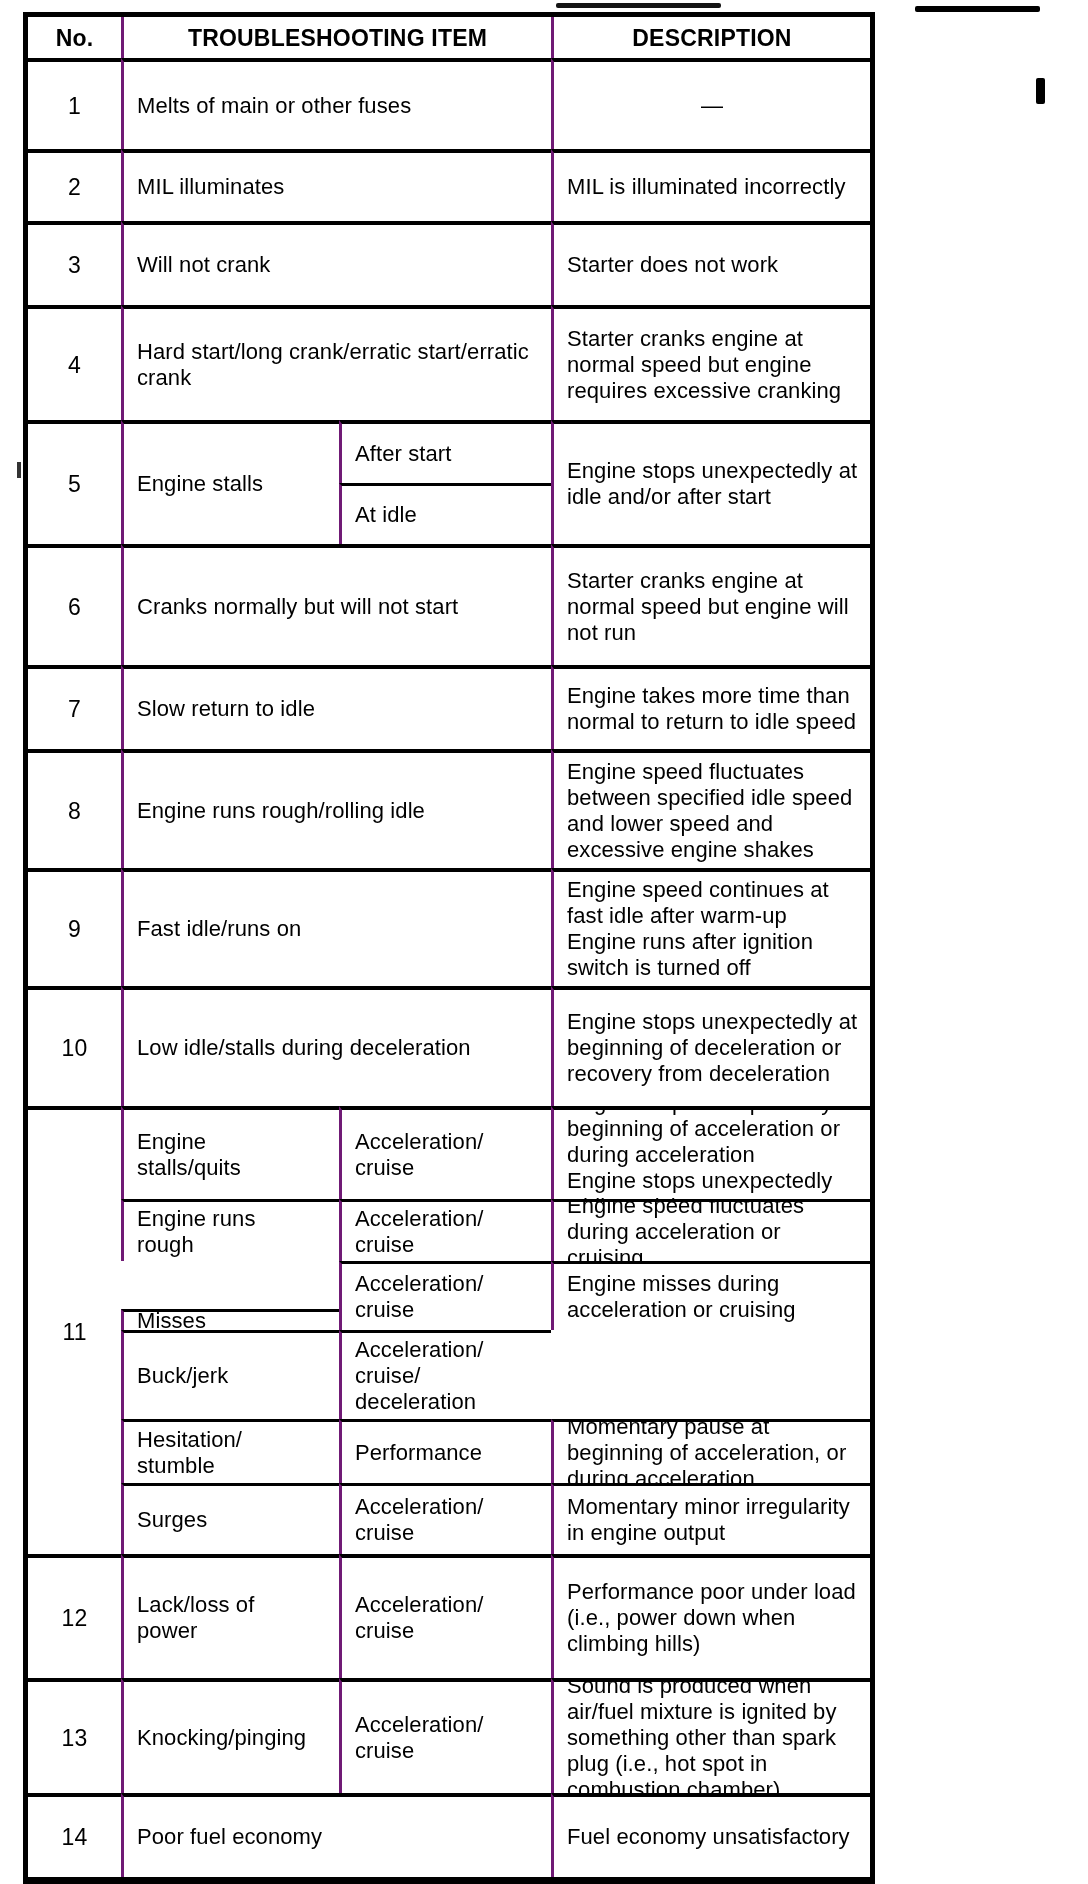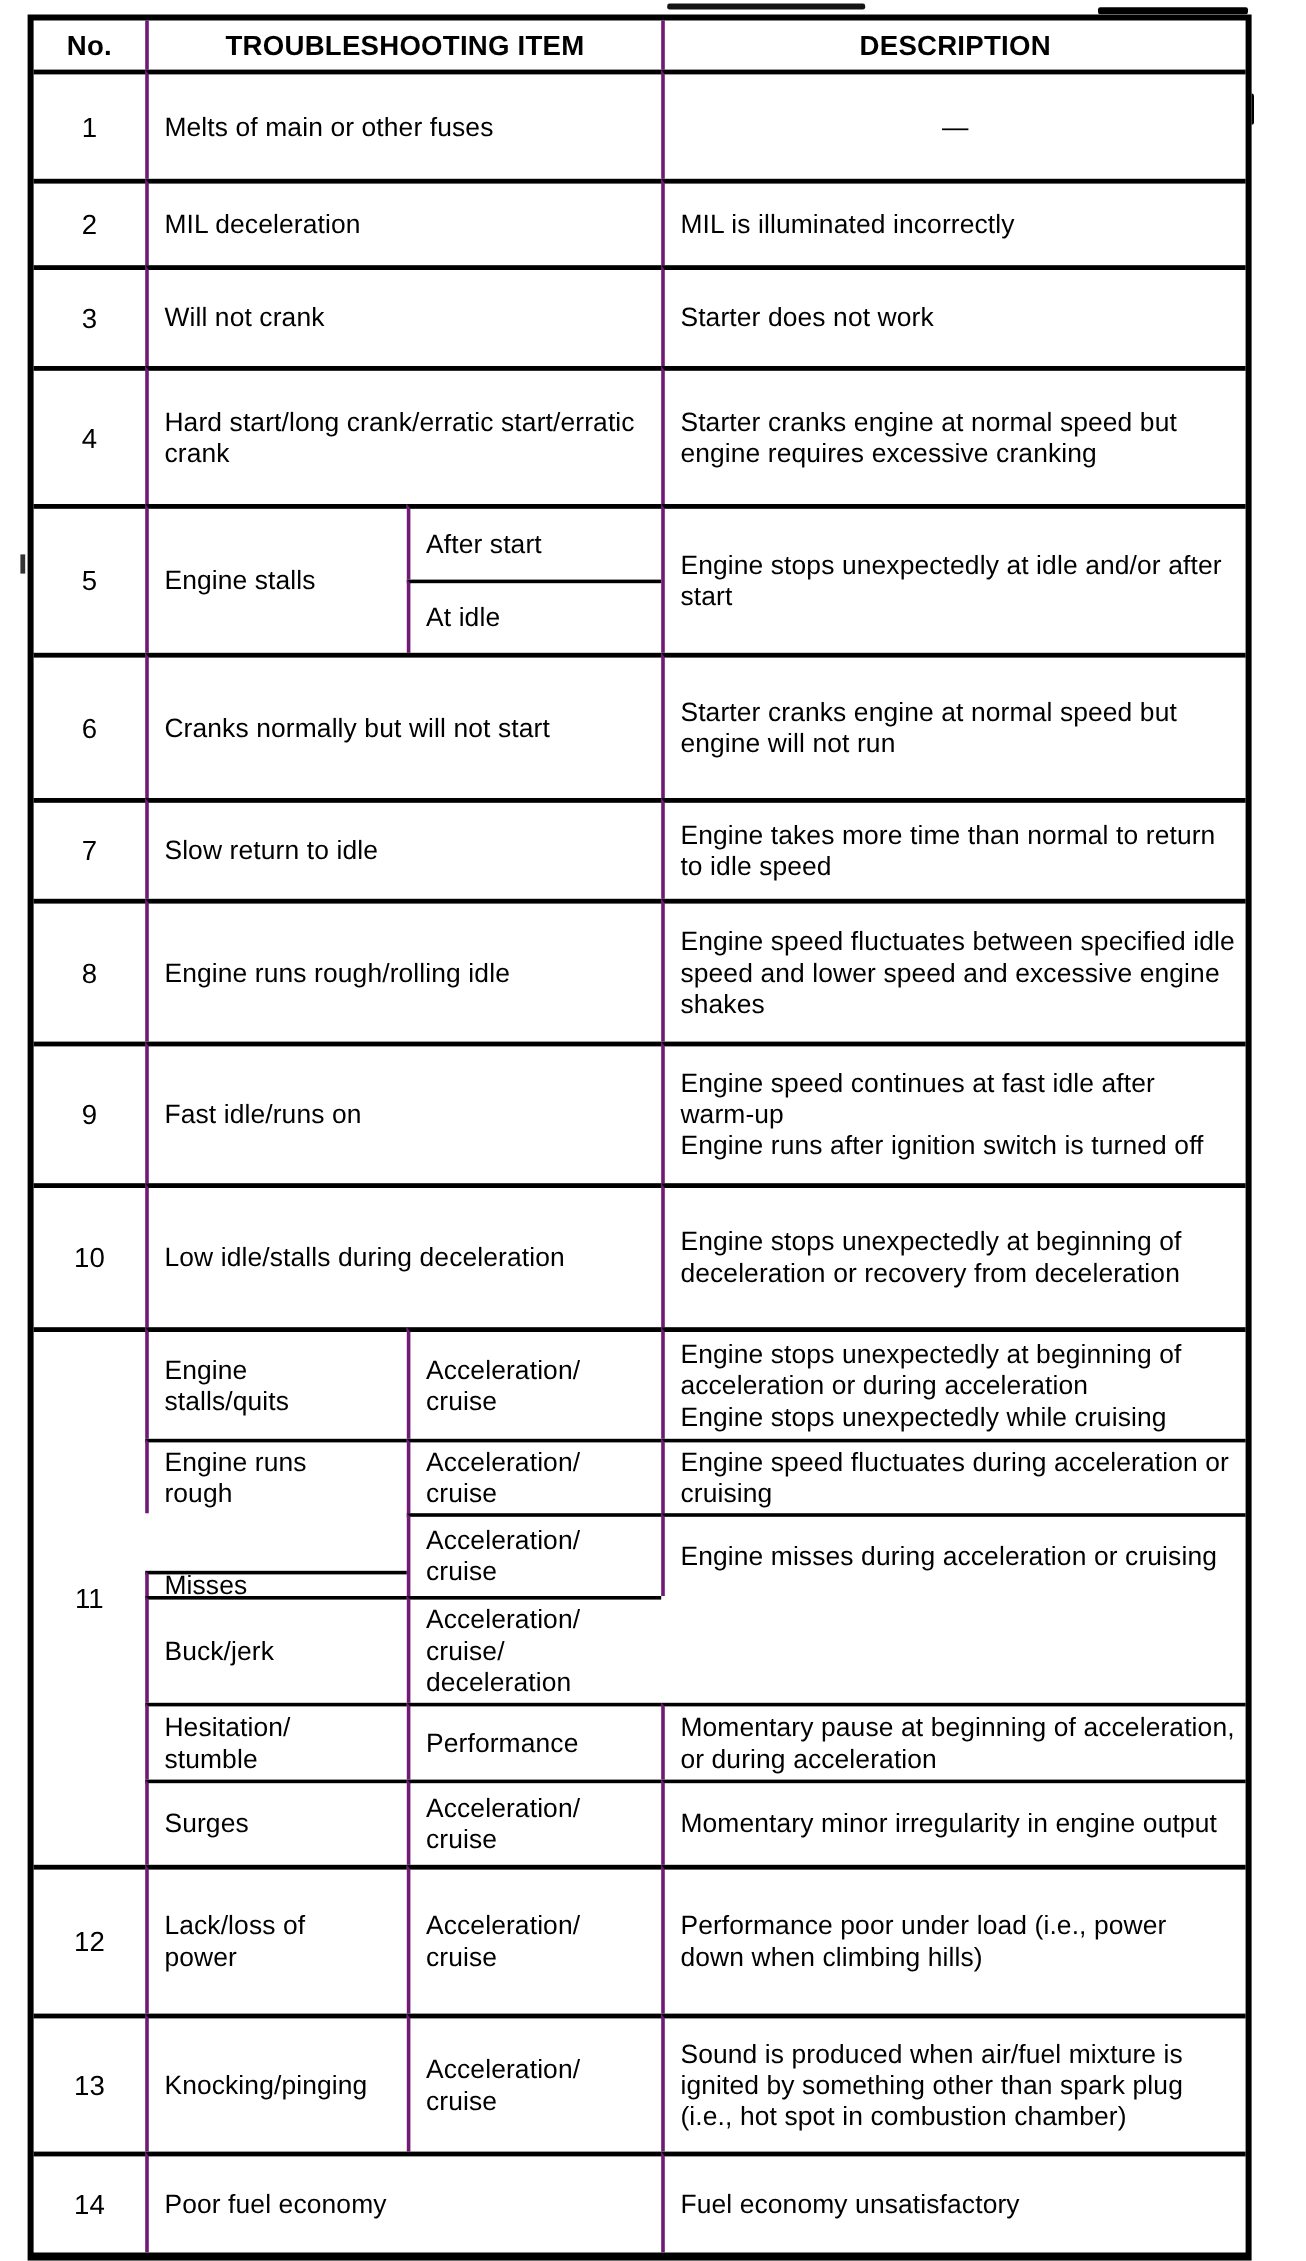--- a/index.html
+++ b/index.html
@@ -1,21 +1,21 @@
 <!DOCTYPE html>
 <html><head>
 <meta charset="utf-8">
 <style>
   html,body{margin:0;padding:0;}
   body{
     width:1088px;height:1884px;position:relative;background:#ffffff;
     font-family:"Liberation Sans",sans-serif;color:#000;overflow:hidden;
   }
   .tbl{
-    position:absolute;left:23px;top:12px;width:1020px;box-sizing:border-box;
+    position:absolute;left:23px;top:12px;width:852px;box-sizing:border-box;
     border:5px solid #000;border-bottom-width:7px;
     display:grid;grid-template-columns:93px 218px 212px 1fr;background:#fff;
   }
   .cell{
     display:flex;align-items:center;box-sizing:border-box;
     font-size:22px;line-height:26px;letter-spacing:0.1px;
     padding:4px 8px 4px 13px;overflow:hidden;
   }
   .c-no{justify-content:center;padding:0;font-size:23px;}
   .c-item,.c-cond{white-space:pre-line;}
@@ -46,21 +46,21 @@
 <div class="tbl" id="tbl" style="grid-template-rows: 41px 91px 72px 84px 115px 63px 61px 121px 84px 119px 118px 120px 93px 62px 69px 89px 64px 71px 124px 115px 84px;">
   <div class="cell hdr h-no">No.</div>
   <div class="cell hdr h-item bl">TROUBLESHOOTING ITEM</div>
   <div class="cell hdr h-desc bl">DESCRIPTION</div>
 <div class="cell c-no bt4" style="grid-area: 2 / 1 / span 1 / span 1;">1</div>
     <div class="cell c-item bt4 bl" style="grid-area: 2 / 2 / span 1 / span 2;">Melts of main or other fuses</div>
     <div class="cell c-desc center bt4 bl" style="grid-area: 2 / 4 / span 1 / span 1;">
       <div class="line">—</div>
     </div>
     <div class="cell c-no bt4" style="grid-area: 3 / 1 / span 1 / span 1;">2</div>
-    <div class="cell c-item bt4 bl" style="grid-area: 3 / 2 / span 1 / span 2;">MIL deceleration</div>
+    <div class="cell c-item bt4 bl" style="grid-area: 3 / 2 / span 1 / span 2;">MIL illuminates</div>
     <div class="cell c-desc bt4 bl" style="grid-area: 3 / 4 / span 1 / span 1;">
       <div class="line">MIL is illuminated incorrectly</div>
     </div>
     <div class="cell c-no bt4" style="grid-area: 4 / 1 / span 1 / span 1;">3</div>
     <div class="cell c-item bt4 bl" style="grid-area: 4 / 2 / span 1 / span 2;">Will not crank</div>
     <div class="cell c-desc bt4 bl" style="grid-area: 4 / 4 / span 1 / span 1;">
       <div class="line">Starter does not work</div>
     </div>
     <div class="cell c-no bt4" style="grid-area: 5 / 1 / span 1 / span 1;">4</div>
     <div class="cell c-item bt4 bl" style="grid-area: 5 / 2 / span 1 / span 2;">Hard start/long crank/erratic start/erratic crank</div>

